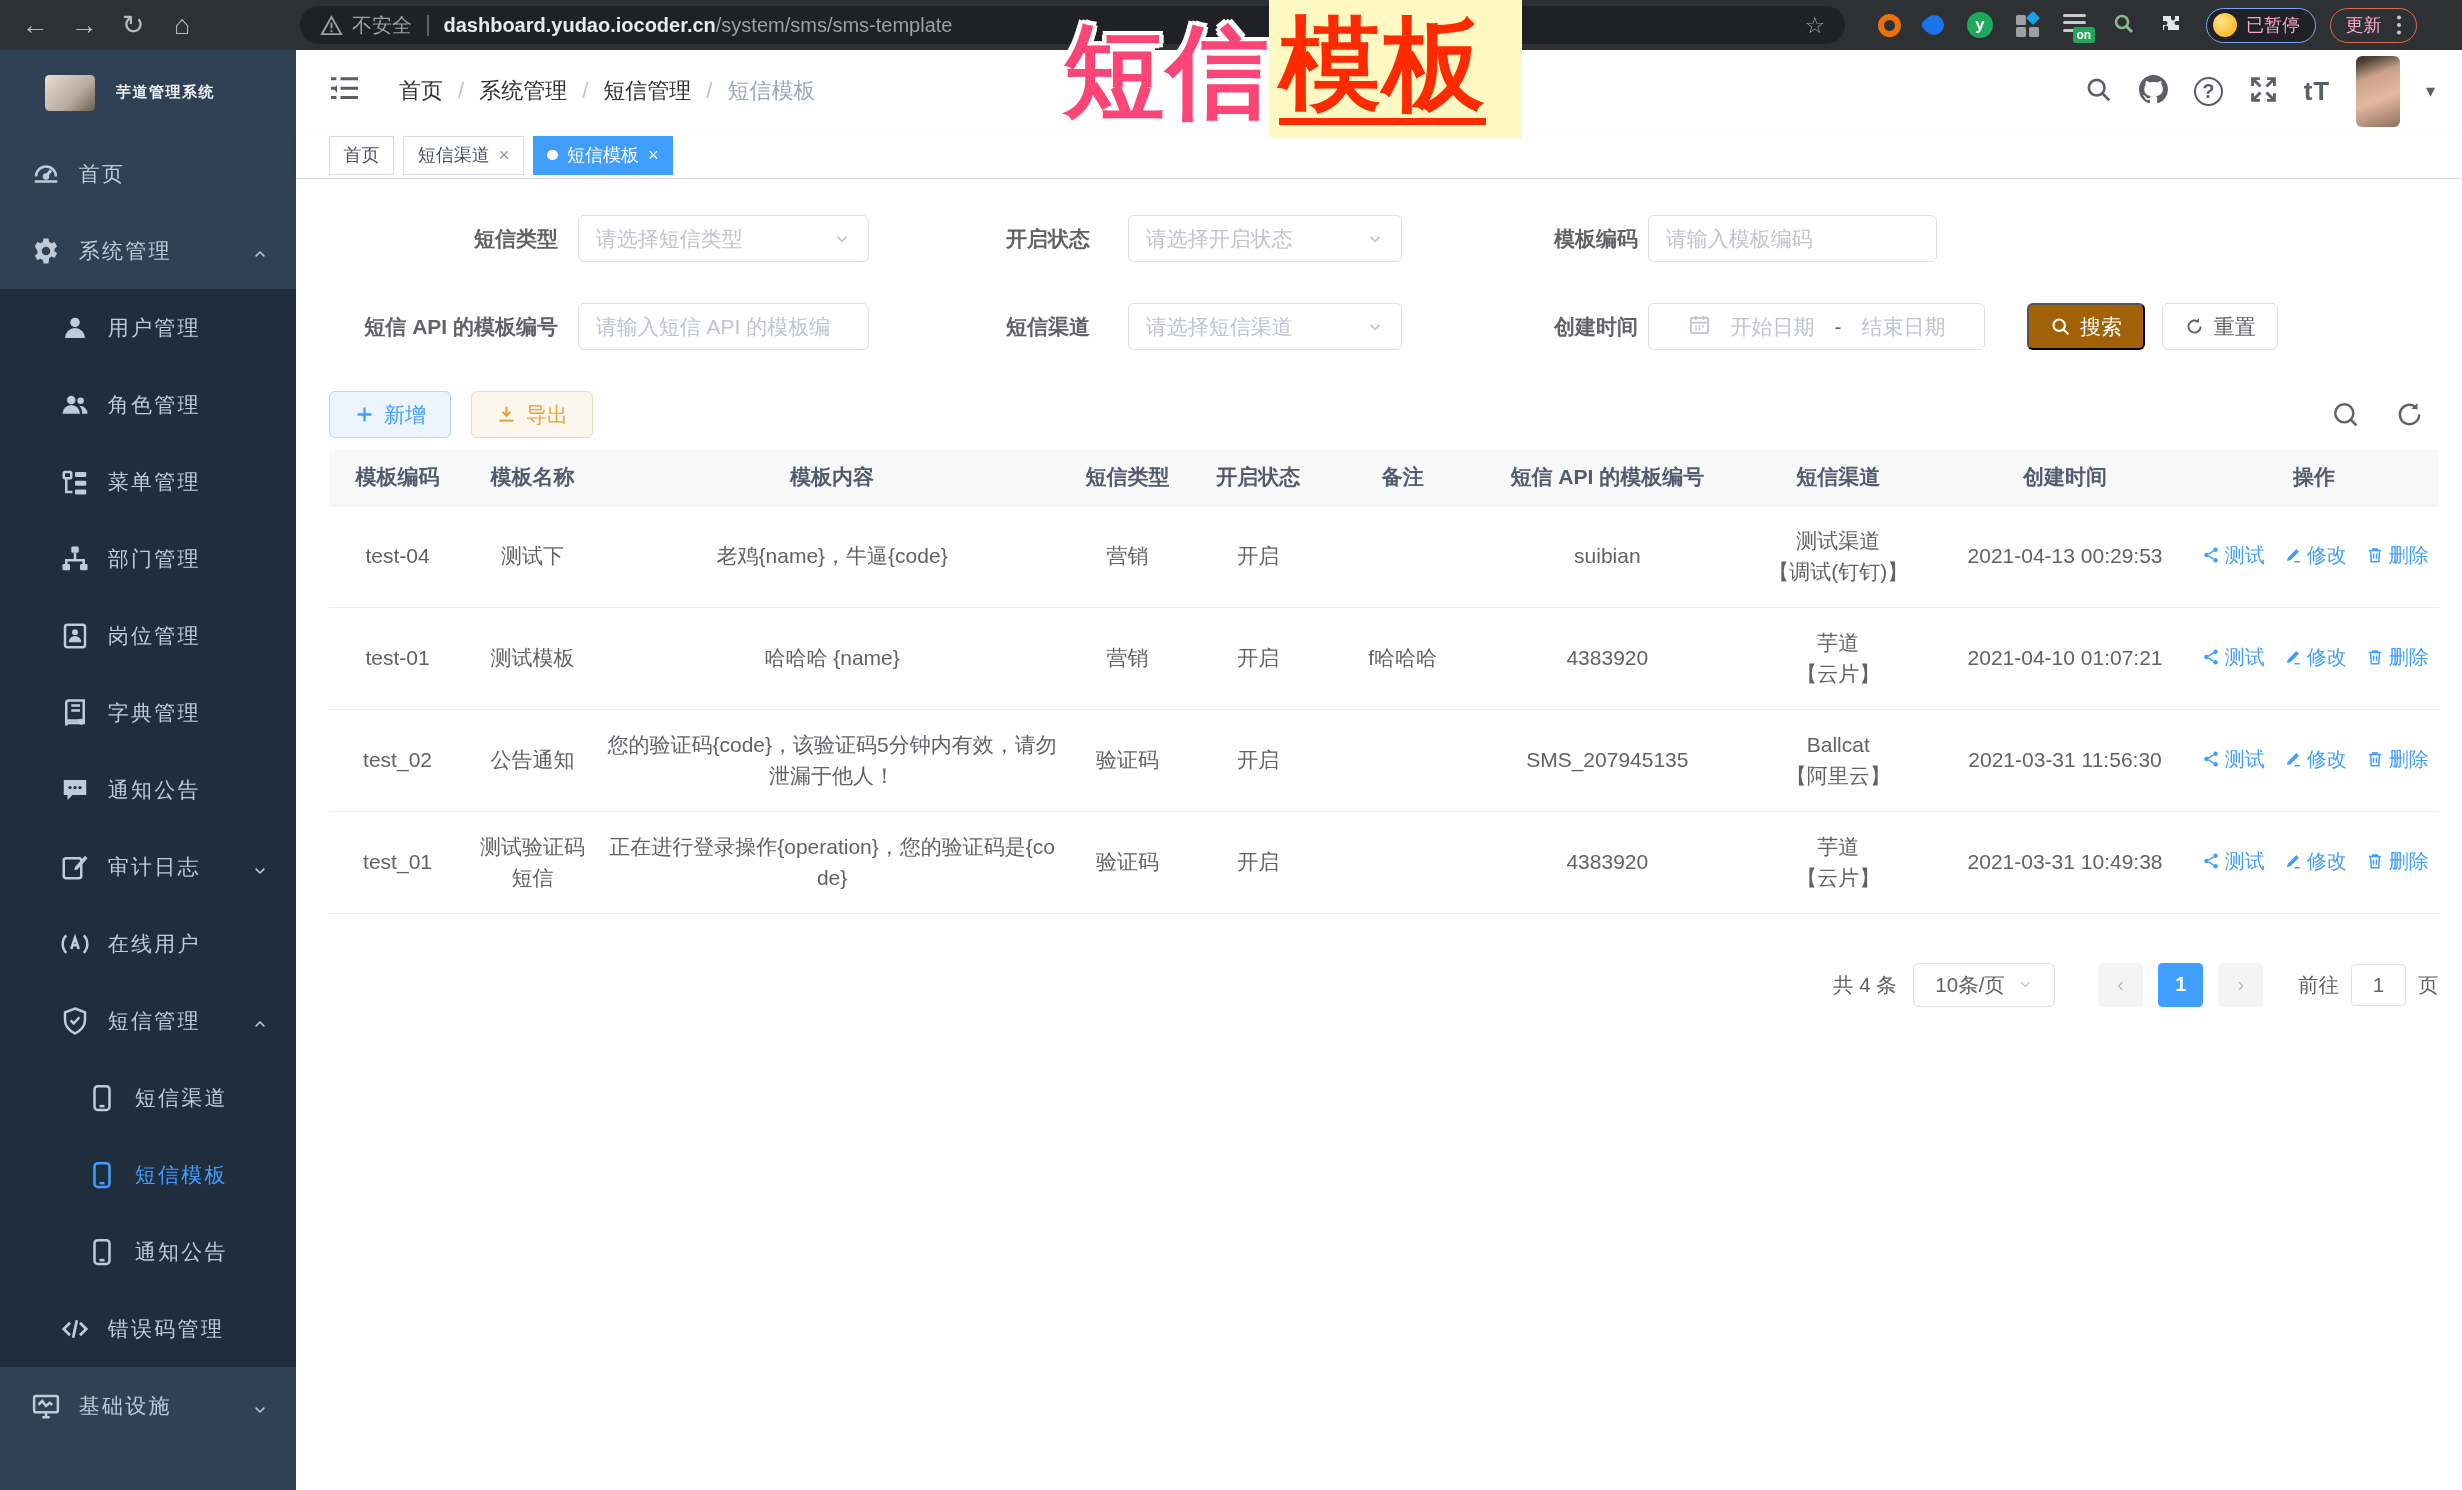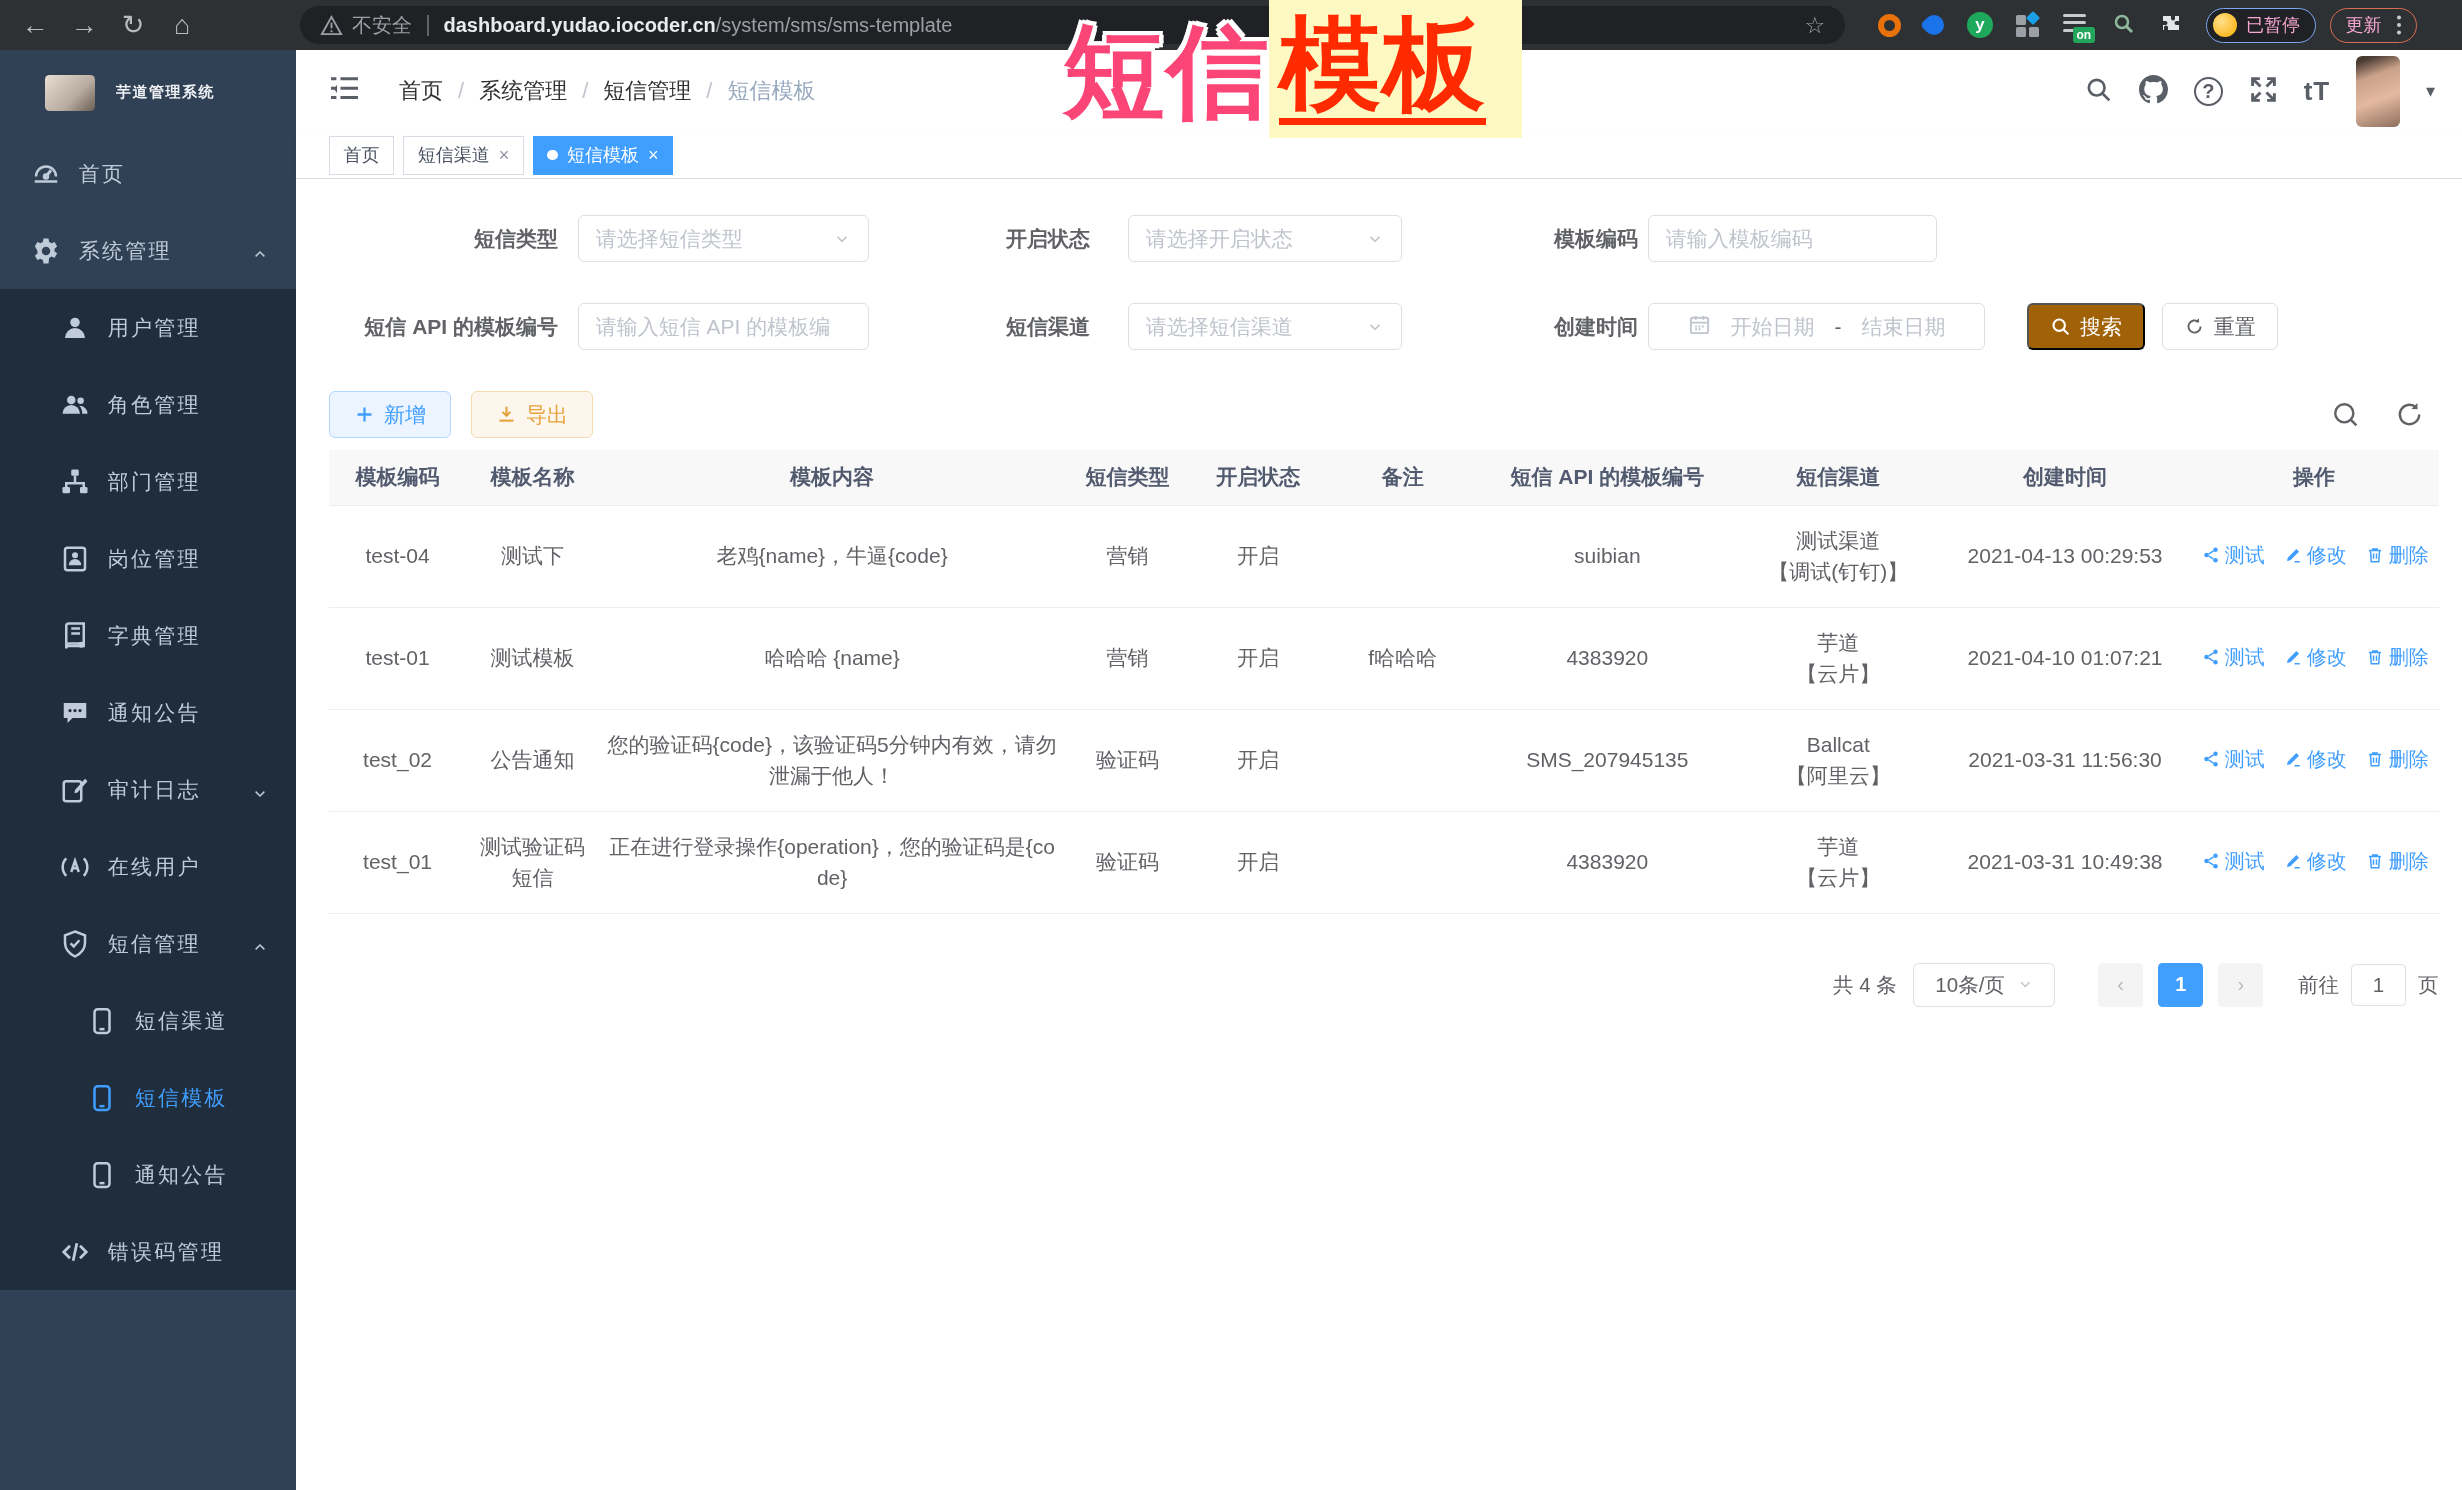--- a/index.html
+++ b/index.html
@@ -257,20 +257,32 @@
               <path d="M2 19a7 7 0 0 1 14 0z"></path>
               <circle cx="16.5" cy="8.5" r="2.6"></circle>
               <path d="M15.5 12.6a6.4 6.4 0 0 1 6.5 6.4h-4.3a8.6 8.6 0 0 0-2.2-6.4z"></path>
             </svg>
           </span>
         <span class="ml">角色管理</span>
       </div>
       <div class="mi lv1">
         <span class="ic">
           <svg viewBox="0 0 24 24" fill="currentColor">
+              <rect x="3" y="4" width="6" height="5" rx="1" fill="none" stroke="currentColor" stroke-width="2"></rect>
+              <rect x="12" y="4" width="9" height="4" rx="1"></rect>
+              <rect x="12" y="11" width="9" height="4" rx="1"></rect>
+              <rect x="12" y="18" width="9" height="4" rx="1"></rect>
+              <path d="M5 9v11h5" fill="none" stroke="currentColor" stroke-width="2"></path>
+            </svg>
+          </span>
+        <span class="ml">菜单管理</span>
+      </div>
+      <div class="mi lv1">
+        <span class="ic">
+          <svg viewBox="0 0 24 24" fill="currentColor">
               <rect x="9" y="2" width="6" height="5" rx="1"></rect>
               <rect x="2" y="16" width="6" height="5" rx="1"></rect>
               <rect x="16" y="16" width="6" height="5" rx="1"></rect>
               <path d="M12 7v5M5 16v-3h14v3M12 12v2" fill="none" stroke="currentColor" stroke-width="2"></path>
             </svg>
           </span>
         <span class="ml">部门管理</span>
       </div>
       <div class="mi lv1">
         <span class="ic">
@@ -369,20 +381,34 @@
       <div class="mi lv1">
         <span class="ic">
           <svg viewBox="0 0 24 24" fill="none" stroke="currentColor" stroke-width="2.2">
               <path d="M8 7 L3 12 L8 17 M16 7 L21 12 L16 17 M13.5 5 L10.5 19"></path>
             </svg>
           </span>
         <span class="ml">错误码管理</span>
       </div>
     </div>
 
+    <div class="mi lv0">
+      <span class="ic">
+        <svg viewBox="0 0 24 24" fill="none" stroke="currentColor" stroke-width="2">
+            <rect x="2.5" y="4" width="19" height="13" rx="1.5"></rect>
+            <path d="M6 11 l3-3 3 4 3-2.5 2 1.5"></path>
+            <path d="M9 21h6M12 17v4"></path>
+          </svg>
+        </span>
+      <span class="ml">基础设施</span>
+      <span class="caret">
+        <svg viewBox="0 0 24 24" fill="none" stroke="currentColor" stroke-width="2.4">
+            <path d="M5 9 L12 16 L19 9"></path>
+          </svg></span>
+    </div>
   </aside>
 
   <header class="topbar">
     <span class="hamburger">
       <svg viewBox="0 0 24 20" fill="none" stroke="#5a5e66" stroke-width="2.2">
         <path d="M9 2h13M9 9h13M9 16h13M2 2h4M2 9h4M2 16h4"></path>
           <path d="M6.5 6.5 L4 9.5 L6.5 12.5" fill="#5a5e66" stroke="none"></path>
         </svg></span>
     <nav class="crumbs">
       <span class="crumb">首页</span>

